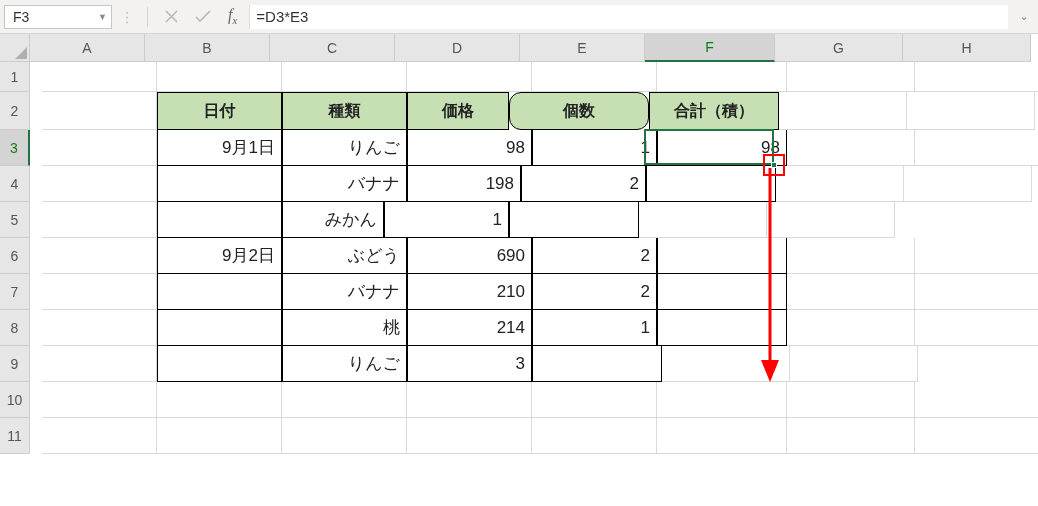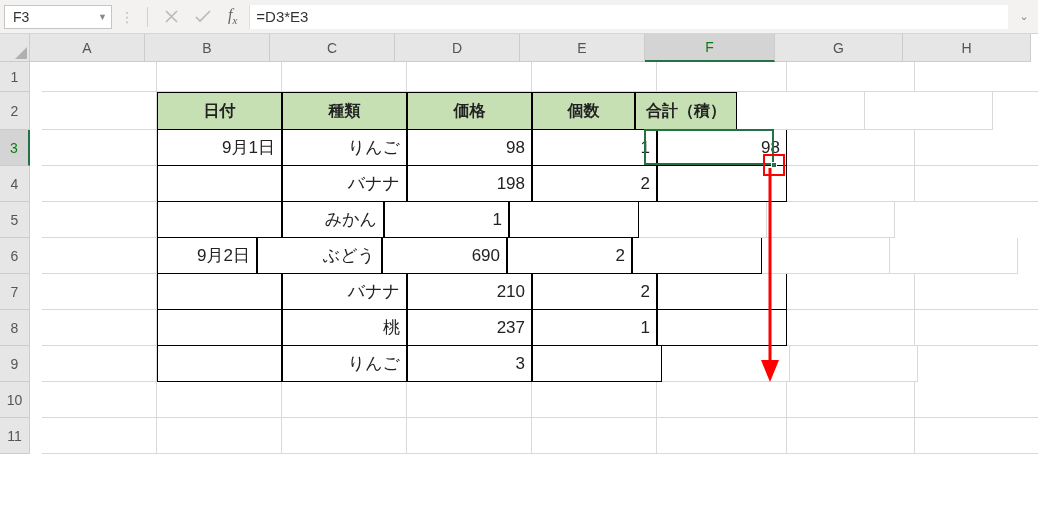--- a/index.html
+++ b/index.html
@@ -271,58 +271,58 @@
         <div class="cell" style="width: 125px; height: 30px;"></div>
         <div class="cell" style="width: 125px; height: 30px;"></div>
         <div class="cell" style="width: 130px; height: 30px;"></div>
         <div class="cell" style="width: 128px; height: 30px;"></div>
         <div class="cell" style="width: 128px; height: 30px;"></div>
       </div>
       <div class="row">
         <div class="cell" style="width: 115px; height: 38px;"></div>
         <div class="cell hdr-fill center bt bb bl br" style="width: 125px; height: 38px;">日付</div>
         <div class="cell hdr-fill center bt bb bl br" style="width: 125px; height: 38px;">種類</div>
-        <div class="cell hdr-fill center bt bb bl br" style="width: 125px; height: 38px;">価格</div>
-        <div class="cell hdr-fill center bt bb bl br" style="width: 103px; height: 38px;">個数</div>
-        <div class="cell hdr-fill center bt bb bl br" style="width: 102px; height: 38px;">合計（積）</div>
+        <div class="cell hdr-fill center bt bb bl br" style="width: 102px; height: 38px;">価格</div>
+        <div class="cell hdr-fill center bt bb bl br" style="width: 140px; height: 38px; border-radius: 12px;">個数</div>
+        <div class="cell hdr-fill center bt bb bl br" style="width: 130px; height: 38px;">合計（積）</div>
         <div class="cell" style="width: 128px; height: 38px;"></div>
         <div class="cell" style="width: 128px; height: 38px;"></div>
       </div>
       <div class="row">
         <div class="cell" style="width: 115px; height: 36px;"></div>
         <div class="cell bl br bb right" style="width: 125px; height: 36px;">9月1日</div>
         <div class="cell bl br bb right" style="width: 125px; height: 36px;">りんご</div>
         <div class="cell bl br bb right" style="width: 125px; height: 36px;">98</div>
         <div class="cell bl br bb right" style="width: 125px; height: 36px;">1</div>
         <div class="cell bl br bb right" style="width: 130px; height: 36px;">98</div>
         <div class="cell" style="width: 128px; height: 36px;"></div>
         <div class="cell" style="width: 128px; height: 36px;"></div>
       </div>
       <div class="row">
         <div class="cell" style="width: 115px; height: 36px;"></div>
         <div class="cell bl br bb right" style="width: 125px; height: 36px;"></div>
         <div class="cell bl br bb right" style="width: 125px; height: 36px;">バナナ</div>
-        <div class="cell bl br bb right" style="width: 125px; height: 36px; text-align: right;">198</div>
+        <div class="cell bl br bb right" style="width: 114px; height: 36px; text-align: right;">198</div>
         <div class="cell bl br bb right" style="width: 125px; height: 36px;">2</div>
         <div class="cell bl br bb right" style="width: 130px; height: 36px;"></div>
         <div class="cell" style="width: 128px; height: 36px;"></div>
         <div class="cell" style="width: 128px; height: 36px;"></div>
       </div>
       <div class="row">
         <div class="cell" style="width: 115px; height: 36px;"></div>
         <div class="cell bl br bb right" style="width: 125px; height: 36px;"></div>
         <div class="cell bl br bb right" style="width: 102px; height: 36px;">みかん</div>
         <div class="cell bl br bb right" style="width: 125px; height: 36px;">1</div>
         <div class="cell bl br bb right" style="width: 130px; height: 36px;"></div>
         <div class="cell" style="width: 128px; height: 36px;"></div>
         <div class="cell" style="width: 128px; height: 36px;"></div>
       </div>
       <div class="row">
         <div class="cell" style="width: 115px; height: 36px;"></div>
-        <div class="cell bl br bb right" style="width: 100px; height: 36px;">9月2日</div>
+        <div class="cell bl br bb right" style="width: 125px; height: 36px;">9月2日</div>
         <div class="cell bl br bb right" style="width: 125px; height: 36px;">ぶどう</div>
         <div class="cell bl br bb right" style="width: 125px; height: 36px;">690</div>
         <div class="cell bl br bb right" style="width: 125px; height: 36px;">2</div>
         <div class="cell bl br bb right" style="width: 130px; height: 36px;"></div>
         <div class="cell" style="width: 128px; height: 36px;"></div>
         <div class="cell" style="width: 128px; height: 36px;"></div>
       </div>
       <div class="row">
         <div class="cell" style="width: 115px; height: 36px;"></div>
         <div class="cell bl br bb right" style="width: 125px; height: 36px;"></div>
@@ -330,21 +330,21 @@
         <div class="cell bl br bb right" style="width: 125px; height: 36px;">210</div>
         <div class="cell bl br bb right" style="width: 125px; height: 36px;">2</div>
         <div class="cell bl br bb right" style="width: 130px; height: 36px;"></div>
         <div class="cell" style="width: 128px; height: 36px;"></div>
         <div class="cell" style="width: 128px; height: 36px;"></div>
       </div>
       <div class="row">
         <div class="cell" style="width: 115px; height: 36px;"></div>
         <div class="cell bl br bb right" style="width: 125px; height: 36px;"></div>
         <div class="cell bl br bb right" style="width: 125px; height: 36px;">桃</div>
-        <div class="cell bl br bb right" style="width: 125px; height: 36px;">237</div>
+        <div class="cell bl br bb right" style="width: 125px; height: 36px;">214</div>
         <div class="cell bl br bb right" style="width: 125px; height: 36px;">1</div>
         <div class="cell bl br bb right" style="width: 130px; height: 36px;"></div>
         <div class="cell" style="width: 128px; height: 36px;"></div>
         <div class="cell" style="width: 128px; height: 36px;"></div>
       </div>
       <div class="row">
         <div class="cell" style="width: 115px; height: 36px;"></div>
         <div class="cell bl br bb right" style="width: 125px; height: 36px;"></div>
         <div class="cell bl br bb right" style="width: 125px; height: 36px;">りんご</div>
         <div class="cell bl br bb right" style="width: 125px; height: 36px;">3</div>

